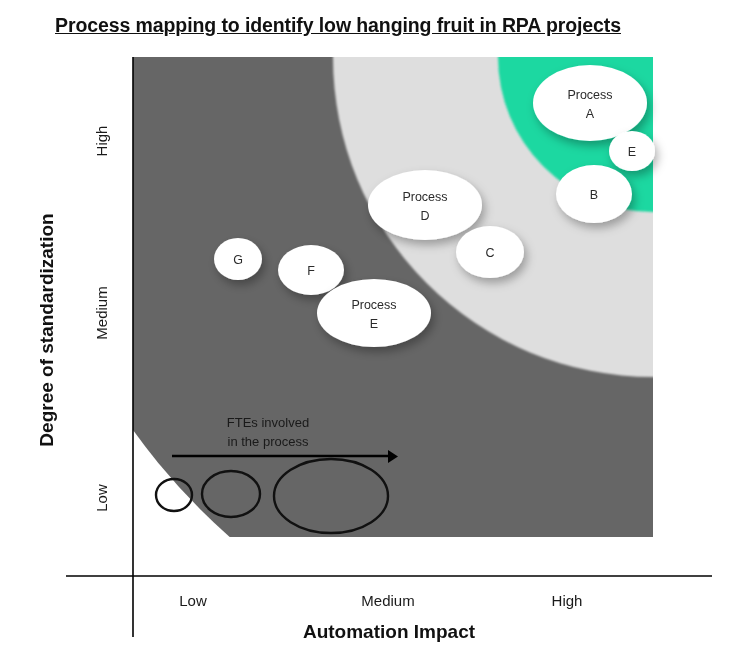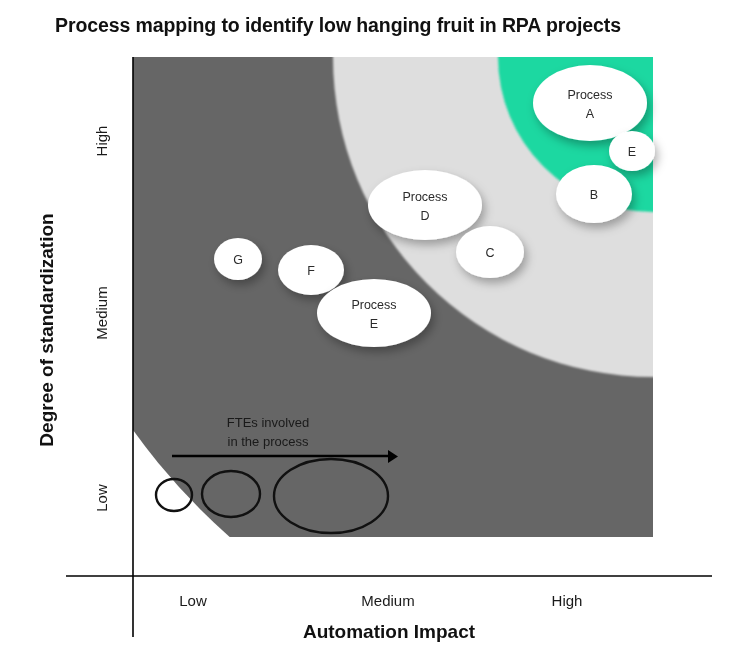--- a/index.html
+++ b/index.html
@@ -23,20 +23,21 @@
   .chart-title {
     position: absolute;
     left: 0;
     top: 14px;
     width: 676px;
     text-align: center;
     font-size: 19.5px;
     font-weight: bold;
     letter-spacing: -0.1px;
     color: #111111;
+    text-decoration: underline;
   }
   svg.plot {
     position: absolute;
     left: 0;
     top: 0;
   }
   .tick-label {
     font-family: "Liberation Sans", sans-serif;
     font-size: 15px;
     fill: #1a1a1a;

